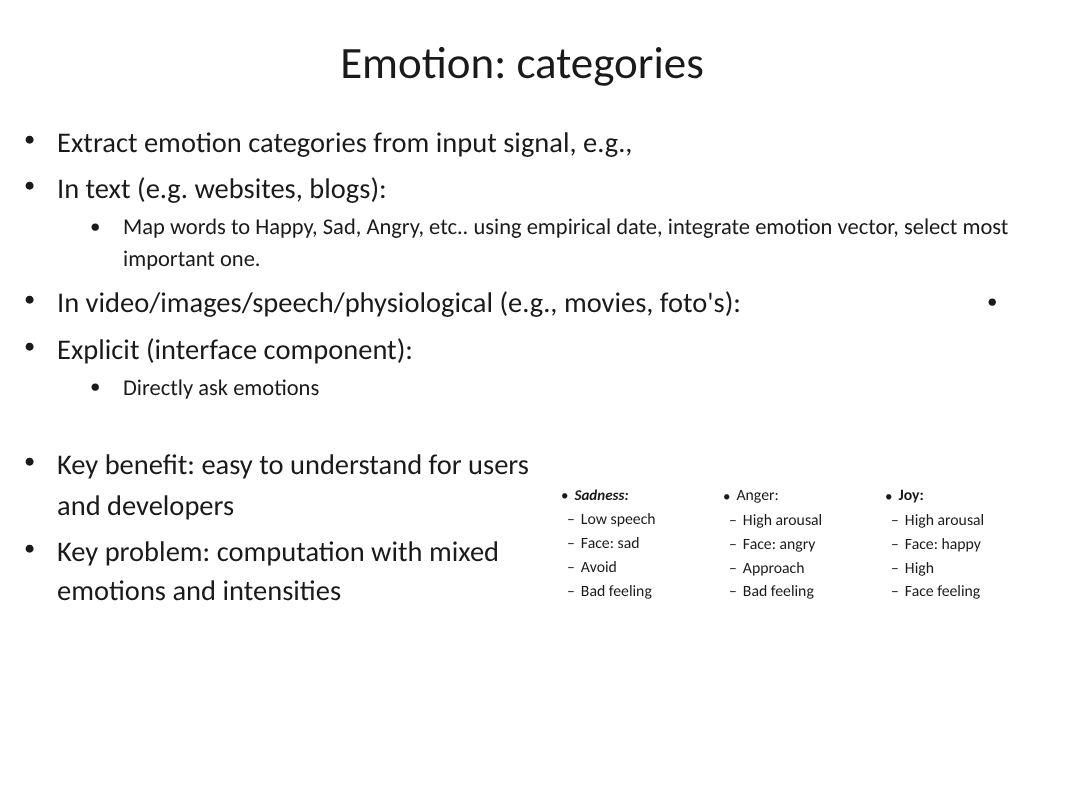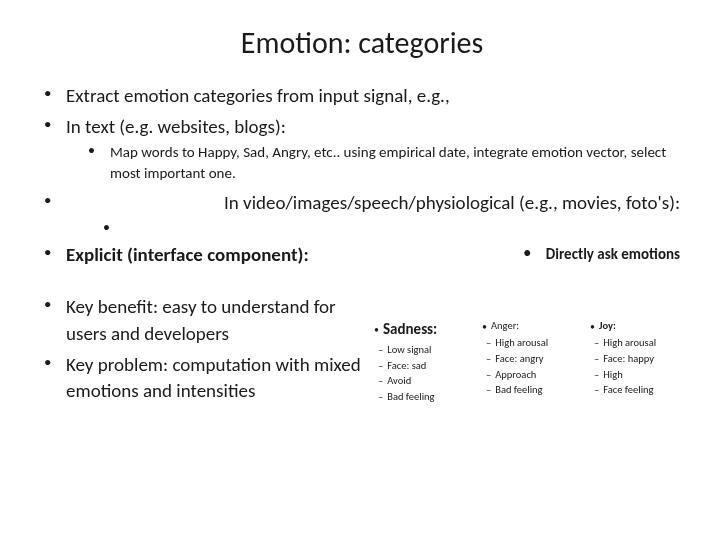--- a/index.html
+++ b/index.html
@@ -14,21 +14,21 @@
       background: #ffffff;
       font-family: 'Calibri', 'Segoe UI', Arial, sans-serif;
       font-size: 15px;
       color: #1a1a1a;
       overflow: hidden;
     }
 
     .page {
       width: 720px;
       height: 540px;
-      padding: 24px 40px 20px 44px;
+      padding: 24px 40px 20px 16px;
       display: flex;
       flex-direction: column;
     }
 
     .title {
       font-size: 30px;
       font-weight: 400;
       text-align: center;
       margin-bottom: 22px;
       font-family: 'Calibri', Arial, sans-serif;
@@ -124,31 +124,31 @@
           <span class="bullet-text">In text (e.g. websites, blogs):</span>
           <div class="sub-bullet">
             <span class="sub-bullet-dot">•</span>
             <span class="sub-bullet-text">Map words to Happy, Sad, Angry, etc.. using empirical date, integrate emotion vector, select most important one.</span>
           </div>
         </div>
       </div>
 
       <div class="bullet-item">
         <span class="bullet-dot">•</span>
-        <div style="display:flex;flex-direction:column;flex:1;text-align:right;">
+        <div style="display:flex;flex-direction:row;flex:1;">
           <span class="bullet-text">In video/images/speech/physiological (e.g., movies, foto's):</span>
           <div class="sub-bullet">
             <span class="sub-bullet-dot">•</span>
           </div>
         </div>
       </div>
 
       <div class="bullet-item">
         <span class="bullet-dot">•</span>
-        <div style="display:flex;flex-direction:row;flex:1;font-weight:bold;">
+        <div style="display:flex;flex-direction:column;flex:1;">
           <span class="bullet-text">Explicit (interface component):</span>
           <div class="sub-bullet">
             <span class="sub-bullet-dot">•</span>
             <span class="sub-bullet-text">Directly ask emotions</span>
           </div>
         </div>
       </div>
 
     </div>
 
@@ -168,25 +168,25 @@
         </div>
 
       </div>
 
       <div class="table-container">
         <div style="display:flex;align-items:flex-start;gap:8px;">
 
           <div style="display:flex;flex-direction:column;min-width:100px;">
             <div style="display:flex;align-items:center;gap:4px;margin-bottom:1px;">
               <span style="font-size:10px;">•</span>
-              <span style="font-size:15px;font-weight:600;">Sadness:</span>
+              <span style="font-size:10px;font-weight:600;font-style:italic;">Sadness:</span>
             </div>
             <div style="font-size:10.5px;padding-left:4px;display:flex;gap:4px;">
                 <span>–</span>
-                <span>Low signal</span>
+                <span>Low speech</span>
               </div>
             <div style="font-size:10.5px;padding-left:4px;display:flex;gap:4px;">
                 <span>–</span>
                 <span>Face: sad</span>
               </div>
             <div style="font-size:10.5px;padding-left:4px;display:flex;gap:4px;">
                 <span>–</span>
                 <span>Avoid</span>
               </div>
             <div style="font-size:10.5px;padding-left:4px;display:flex;gap:4px;">

